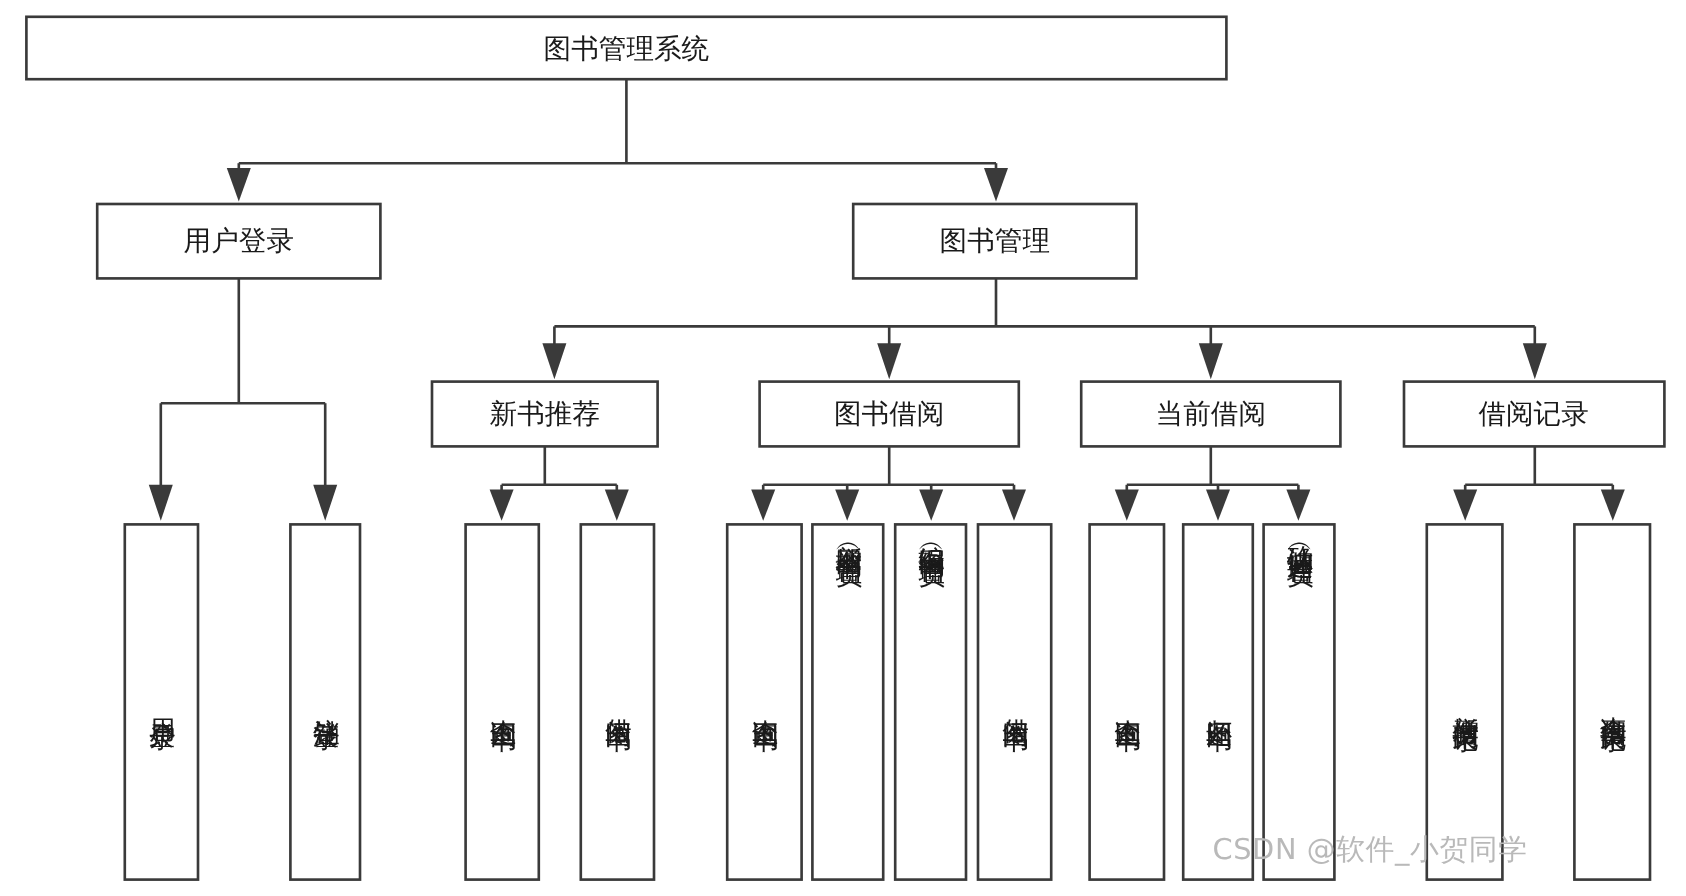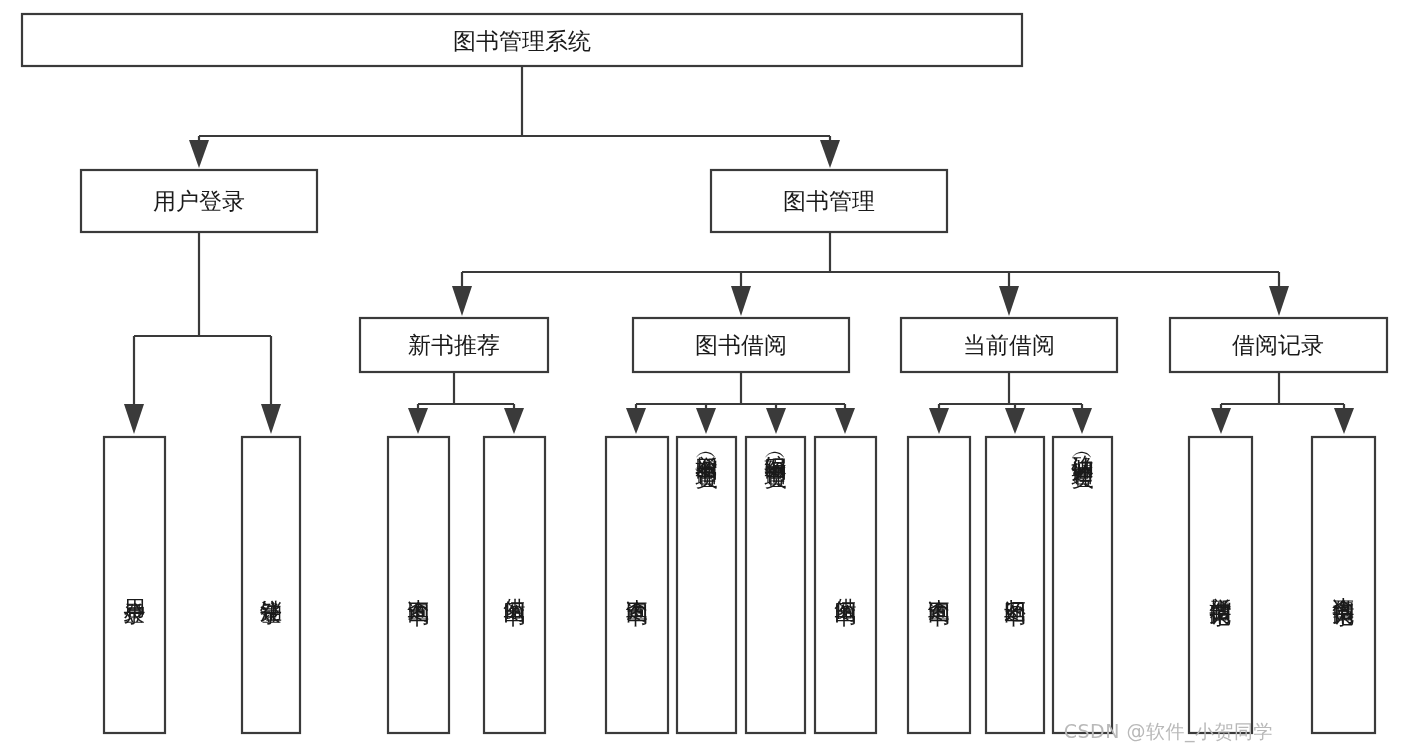--- a/index.html
+++ b/index.html
@@ -65,23 +65,23 @@
     fill: none;
     stroke-linecap: butt;
   }
   .arrow-head {
     fill: #3a3a3a;
     stroke: none;
   }
   #watermark {
     position: absolute;
     right: 10px;
-    bottom: 2px;
-    font-family: "DejaVu Sans", "Liberation Sans", sans-serif;
-    font-size: 19px;
+    bottom: 23px;
+    font-family: "DejaVu Sans", "Liberation Sans", sans-serif;
+    font-size: 24px;
     color: #b9b9b9;
     letter-spacing: 0.5px;
     white-space: nowrap;
     pointer-events: none;
   }
 </style>
 </head>
 <body>
 
 <div id="diagram-root">

